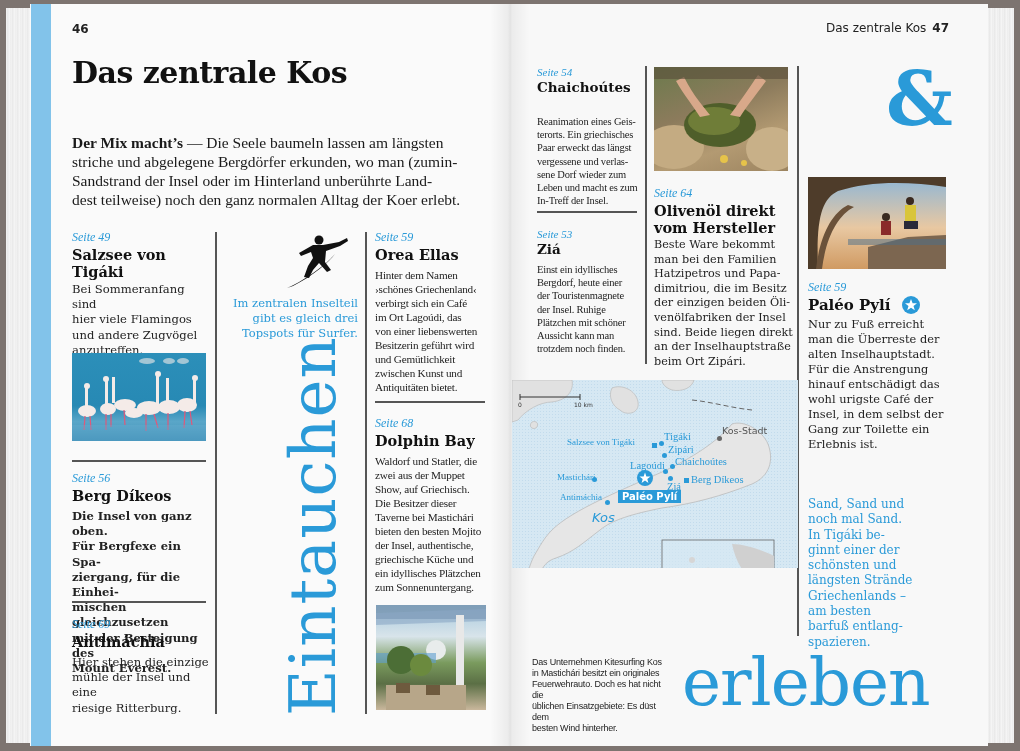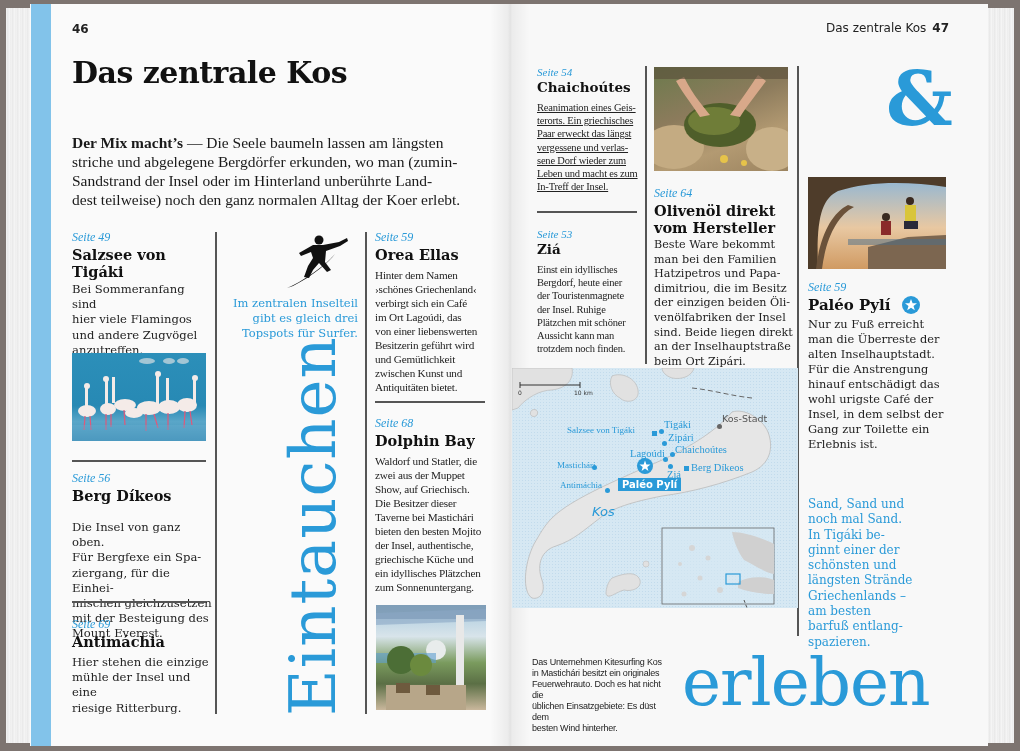--- a/index.html
+++ b/index.html
@@ -42,21 +42,21 @@
 
   .vertical-word { position: absolute; font-family: "DejaVu Serif", serif; color: #2a9ad8; font-size: 64px; letter-spacing: 1px;
     transform: rotate(-90deg); transform-origin: left top; white-space: nowrap; }
   .ampersand { font-family: "DejaVu Serif", serif; font-weight: bold; color: #2a9ad8; font-size: 74px; line-height: 74px; }
   .erleben { font-family: "DejaVu Serif", serif; color: #2a9ad8; font-size: 66px; line-height: 66px; letter-spacing: -1px; }
 
   .caption { font-family: "Liberation Sans", sans-serif; font-size: 9px; line-height: 11px; color: #222; letter-spacing: -0.2px; }
 
   .photo { position: absolute; overflow: hidden; }
 
-  .map { position: absolute; left: 512px; top: 368px; width: 286px; height: 240px; overflow: hidden;
+  .map { position: absolute; left: 512px; top: 380px; width: 286px; height: 188px; overflow: hidden;
     background-color: #d6e8f3;
     background-image: radial-gradient(#c2dbec 0.6px, transparent 0.7px);
     background-size: 3px 3px; text-align: right; }
   .map-label { position: absolute; font-family: "Liberation Serif", serif; font-size: 9px; color: #2a9ad8; white-space: nowrap; }
   .map-label.big { font-size: 10.5px; }
   .map-label.dark { color: #555; font-family: "DejaVu Sans", sans-serif; font-size: 9.5px; }
   .map-label.kos { font-family: "DejaVu Sans", sans-serif; font-style: italic; font-size: 13px; }
   .map-dot { position: absolute; width: 5px; height: 5px; border-radius: 50%; background: #2a9ad8; }
   .map-dot.dark { background: #666; }
   .map-sq { position: absolute; width: 5px; height: 5px; background: #2a9ad8; }
@@ -137,21 +137,21 @@
     </g>
     <rect x="0" y="72" width="134" height="16" fill="#6aaed0" opacity="0.35"></rect>
   </svg>
 </div>
 
 <div class="hrule" style="left:72px; top:460px; width:134px;"></div>
 
 <div class="abs" style="left:72px; top:471px; width:140px;">
   <div class="seite">Seite 56</div>
   <div class="entry-title" style="margin-top:1px;">Berg Díkeos</div>
-  <div class="entry-body big" style="margin-top:16px;">
+  <div class="entry-body big" style="margin-top:5px;font-weight:bold;">
     <div>Die Insel von ganz oben.</div>
     <div>Für Bergfexe ein Spa-</div>
     <div>ziergang, für die Einhei-</div>
     <div>mischen gleichzusetzen</div>
     <div>mit der Besteigung des</div>
     <div>Mount Everest.</div>
   </div>
 </div>
 
 <div class="hrule" style="left:72px; top:601px; width:134px;"></div>
@@ -234,21 +234,21 @@
   </svg>
 </div>
 
 <div class="abs running-head" style="left:826px; top:21px;">
   <span>Das zentrale Kos</span><b>47</b>
 </div>
 
 <div class="abs" style="left:537px; top:66px; width:112px;">
   <div class="seite" style="font-size:11px;">Seite 54</div>
   <div class="entry-title" style="font-size:13.5px; margin-top:1px;">Chaichoútes</div>
-  <div class="entry-body narrow" style="margin-top:5px; font-size:10.5px; line-height:13.2px;text-decoration:underline;">
+  <div class="entry-body narrow" style="margin-top:19px; font-size:10.5px; line-height:13.2px;">
     <div>Reanimation eines Geis-</div>
     <div>terorts. Ein griechisches</div>
     <div>Paar erweckt das längst</div>
     <div>vergessene und verlas-</div>
     <div>sene Dorf wieder zum</div>
     <div>Leben und macht es zum</div>
     <div>In-Treff der Insel.</div>
   </div>
 </div>
 
@@ -421,21 +421,21 @@
   <div class="map-label big" style="left:155px; top:101px;">Ziá</div>
 
   <div class="map-sq" style="left:172px; top:98px;"></div>
   <div class="map-label big" style="left:179px; top:94px;">Berg Díkeos</div>
 
   <div class="map-dot" style="left:93px; top:120px;"></div>
   <div class="map-label" style="left:48px; top:112px;">Antimáchia</div>
 
   <div class="map-badge" style="left:106px; top:110px;">Paléo Pylí</div>
 
-  <div class="map-label kos" style="left:80px; top:130px;margin-top:6px;">Kos</div>
+  <div class="map-label kos" style="left:80px; top:130px;">Kos</div>
 </div>
 
 <div class="abs caption" style="left:532px; top:657px; width:140px;">
   <div>Das Unternehmen Kitesurfing Kos</div>
   <div>in Mastichári besitzt ein originales</div>
   <div>Feuerwehrauto. Doch es hat nicht die</div>
   <div>üblichen Einsatzgebiete: Es düst dem</div>
   <div>besten Wind hinterher.</div>
 </div>
 

